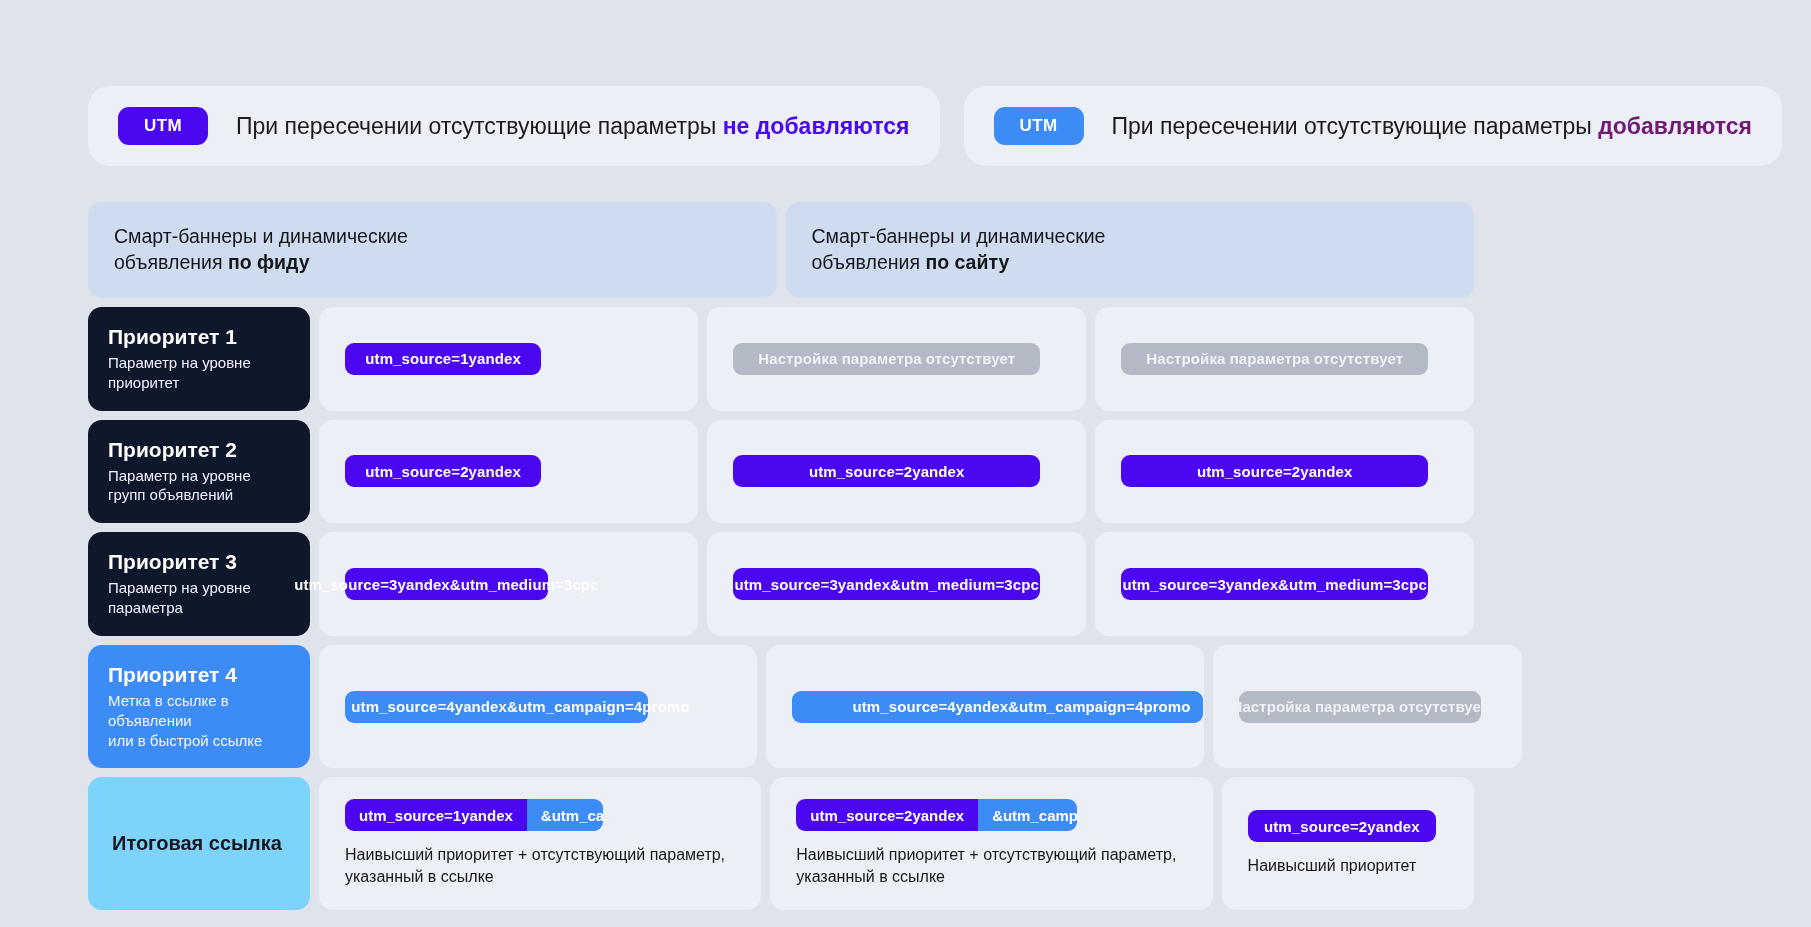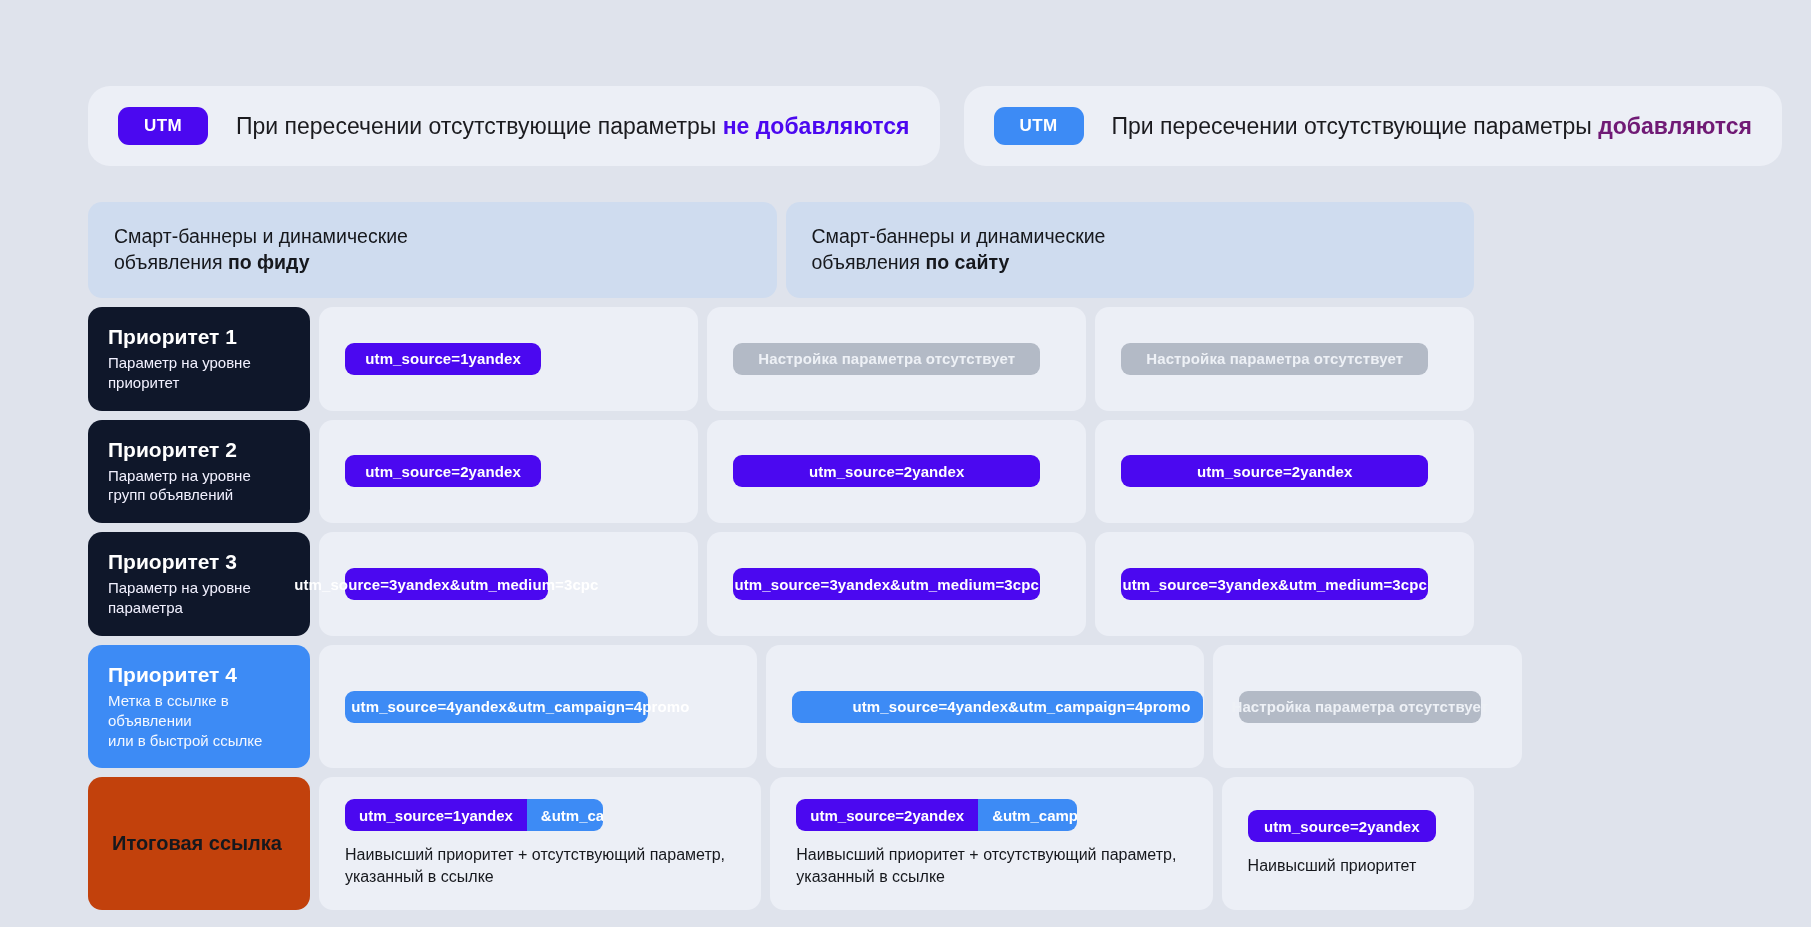--- a/index.html
+++ b/index.html
@@ -116,21 +116,21 @@
     line-height: 1.1;
   }
   .prio-sub {
     font-size: 15px;
     line-height: 1.32;
     color: #f2f1ff;
   }
   .prio.blue .prio-sub { color: #f4f8ff; }
 
   .final-label {
-    background: #c2410c;
+    background: #7dd3fc;
     border-radius: 14px;
     display: flex;
     align-items: center;
     padding: 0 24px;
     box-sizing: border-box;
     font-size: 20px;
     font-weight: bold;
     color: #16181d;
   }
 

